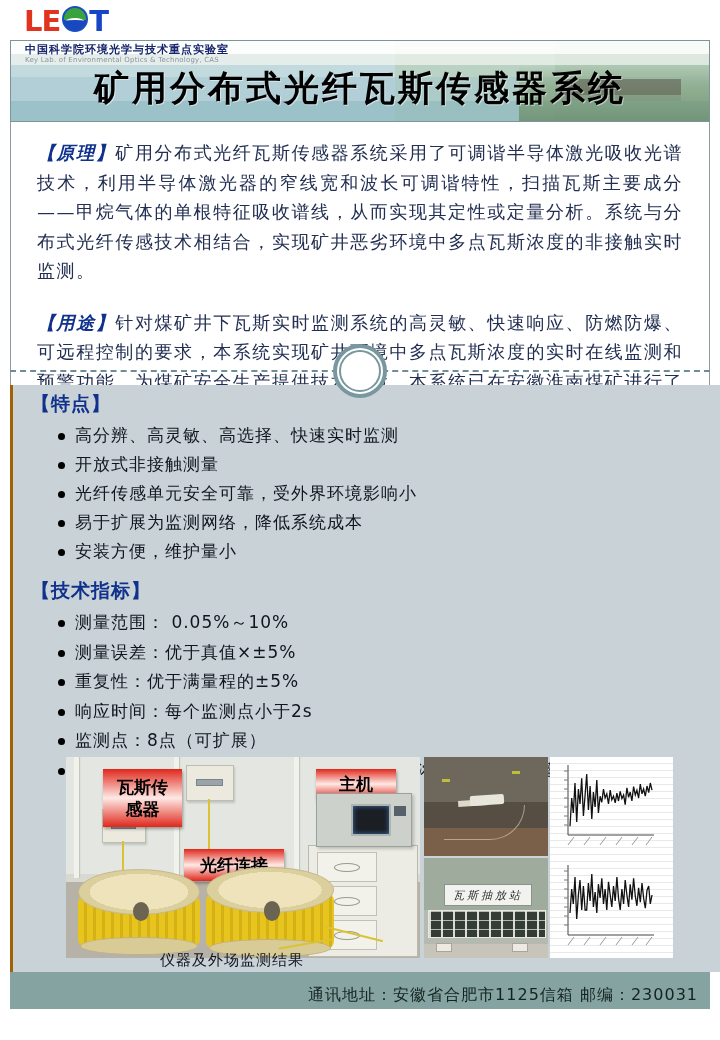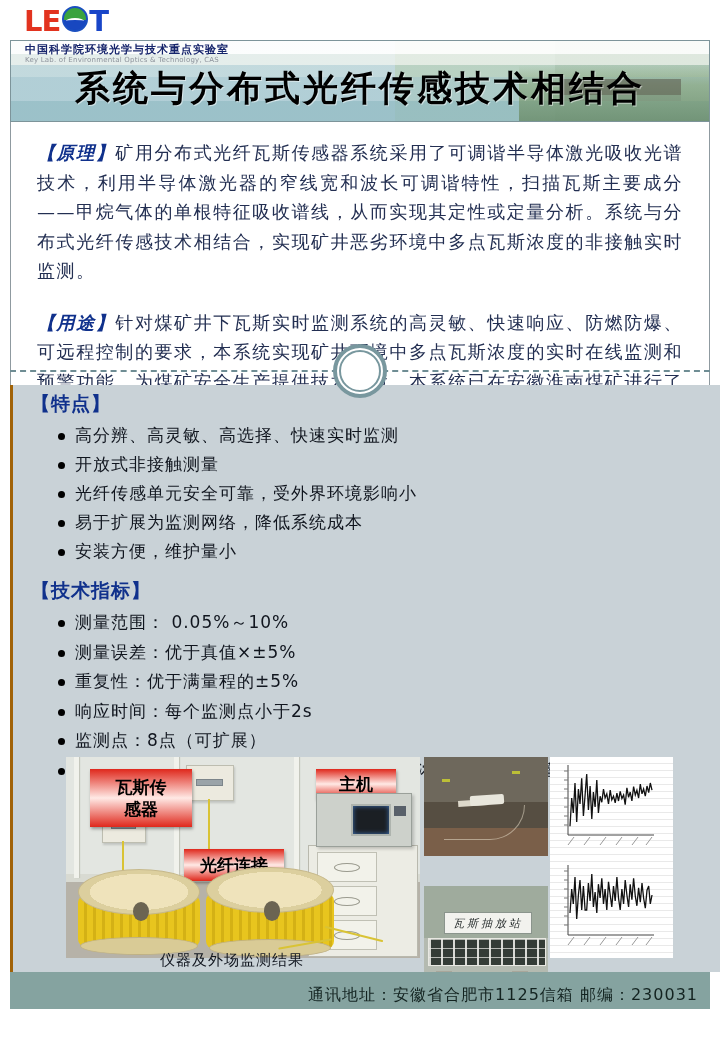--- a/index.html
+++ b/index.html
@@ -60,21 +60,21 @@
   .photo{position:absolute;overflow:hidden;}
   .photo-left{left:66px;top:757px;width:354px;height:201px;
       background:linear-gradient(180deg,#e3e6e1 0 58%,#d8dad2 58% 62%,#b6b2a8 62% 100%);}
   .rackline{position:absolute;top:0;bottom:40%;width:5px;background:#f1f2ec;box-shadow:1px 0 1px #c4c6bc;}
   .wallbox{position:absolute;background:#eceadf;border:1px solid #bdbdb0;box-shadow:1px 2px 2px rgba(0,0,0,.15);}
   .wallbox .slot{position:absolute;left:20%;top:38%;width:55%;height:16%;background:#9aa3a8;border:1px solid #7c858a;}
   .cable{position:absolute;width:2px;background:#d9c335;}
   .lbl{position:absolute;display:flex;align-items:center;justify-content:center;text-align:center;
       background:linear-gradient(180deg,#df281c 0%,#ffe9e5 50%,#df281c 100%);
       color:#000;font-weight:bold;box-shadow:1px 2px 3px rgba(0,0,0,.35);}
-  .lbl.sensor{left:24px;top:12px;width:102px;height:58px;font-size:17px;line-height:22px;}
+  .lbl.sensor{left:37px;top:12px;width:79px;height:58px;font-size:17px;line-height:22px;}
   .lbl.fiber{left:118px;top:92px;width:100px;height:32px;font-size:17px;}
   .lbl.host{left:250px;top:12px;width:80px;height:30px;font-size:17px;}
   .desk{position:absolute;left:242px;top:88px;width:108px;height:110px;background:#ecece4;
       border:1px solid #b9b9ae;}
   .drawer{position:absolute;left:8px;width:58px;height:28px;background:#f2f2ea;border:1px solid #c0c0b4;}
   .drawer::after{content:"";position:absolute;left:16px;top:10px;width:24px;height:7px;border:1px solid #9a9a8e;border-radius:50%;}
   .instrument{position:absolute;left:250px;top:36px;width:94px;height:52px;background:#cdd1cb;
       border:1px solid #9aa09a;box-shadow:2px 2px 3px rgba(0,0,0,.2);}
   .screen{position:absolute;left:34px;top:10px;width:36px;height:28px;background:#1b1f24;
       box-shadow:inset 0 0 5px #3d6fb0;border:2px solid #aeb4ae;}
@@ -91,21 +91,21 @@
   .floorcable{position:absolute;height:2px;background:#d9c335;border-radius:2px;}
 
   .photo-mine{left:424px;top:757px;width:124px;height:99px;
       background:linear-gradient(180deg,#6e685c 0,#6e685c 0 45%,#564e42 45% 72%,#7a5f49 72% 100%);}
   .device{position:absolute;left:46px;top:38px;width:34px;height:10px;background:#e8e6dc;
       box-shadow:-14px 2px 0 -2px #ddd8ca;transform:rotate(-4deg);border-radius:2px;}
   .minecable{position:absolute;left:20px;top:48px;width:80px;height:34px;border:1px solid rgba(230,220,200,.55);
       border-top:none;border-left:none;border-radius:0 0 40px 0;}
   .minedot{position:absolute;width:8px;height:3px;background:#cfd42e;opacity:.8;}
 
-  .photo-building{left:424px;top:886px;width:124px;height:100px;
+  .photo-building{left:424px;top:858px;width:124px;height:100px;
       background:linear-gradient(180deg,#9fab9d 0 52%,#b4bab0 52% 86%,#c7c5ba 86% 100%);}
   .sign{position:absolute;left:20px;top:26px;width:86px;height:20px;background:#f2f2ee;border:1px solid #8a948c;
       display:flex;align-items:center;justify-content:center;font-size:11px;letter-spacing:3px;color:#2a3030;
       font-family:"DejaVu Serif",serif;font-style:italic;}
   .windows{position:absolute;left:4px;top:52px;width:116px;height:26px;background:#343c36;
       background-image:repeating-linear-gradient(90deg,rgba(235,235,230,.9) 0 2px,transparent 2px 12px),
                        repeating-linear-gradient(180deg,rgba(235,235,230,.7) 0 1px,transparent 1px 9px);
       border:1px solid #e8e8e2;}
   .gmark{position:absolute;bottom:6px;width:14px;height:7px;background:#eceae2;border:1px solid #a8a69a;}
 
@@ -129,21 +129,21 @@
     <span class="le">LE</span>
     <span class="globe"></span>
     <span class="t">T</span>
   </div>
 
   <div class="banner">
     <div class="greens"></div>
     <div class="bridge"></div>
     <div class="lab-cn">中国科学院环境光学与技术重点实验室</div>
     <div class="lab-en">Key Lab. of Environmental Optics &amp; Technology, CAS</div>
-    <div class="title">系统与分布式光纤传感技术相结合</div>
+    <div class="title">矿用分布式光纤瓦斯传感器系统</div>
   </div>
 
   <div class="body-white">
     <p><span class="plabel">【原理】</span><span>矿用分布式光纤瓦斯传感器系统采用了可调谐半导体激光吸收光谱技术，利用半导体激光器的窄线宽和波长可调谐特性，扫描瓦斯主要成分——甲烷气体的单根特征吸收谱线，从而实现其定性或定量分析。系统与分布式光纤传感技术相结合，实现矿井恶劣环境中多点瓦斯浓度的非接触实时监测。</span></p>
     <p><span class="plabel">【用途】</span><span>针对煤矿井下瓦斯实时监测系统的高灵敏、快速响应、防燃防爆、可远程控制的要求，本系统实现矿井环境中多点瓦斯浓度的实时在线监测和预警功能，为煤矿安全生产提供技术保障。本系统已在安徽淮南煤矿进行了外场实验和可行性验证。</span></p>
   </div>
 
   <div class="divider-line"></div>
   <div class="divider-circle"></div>
 

